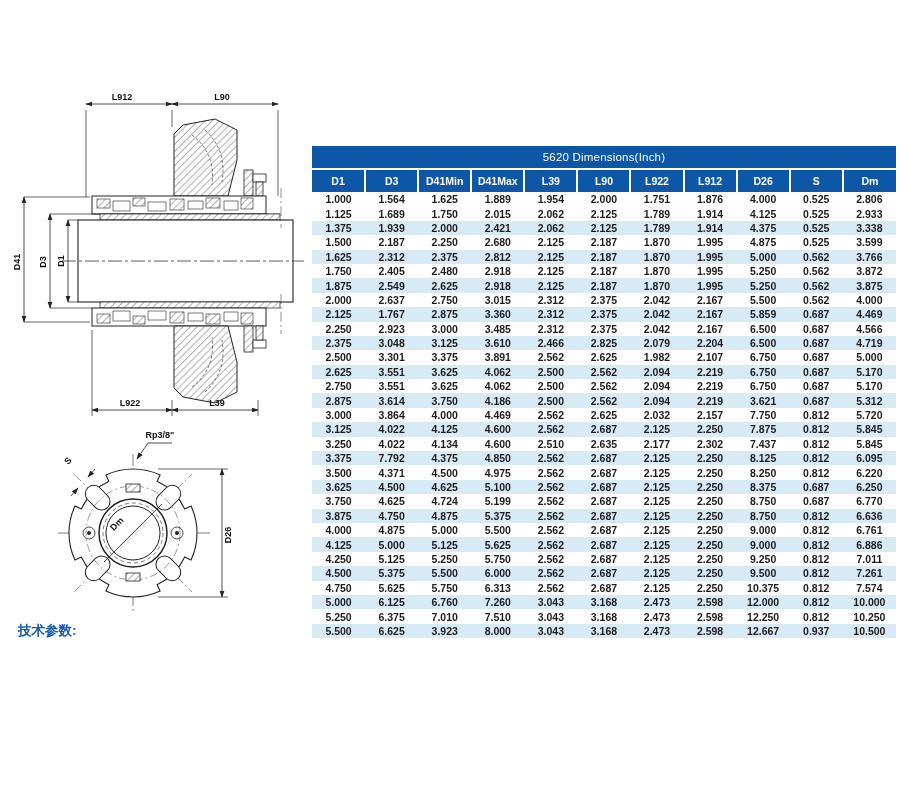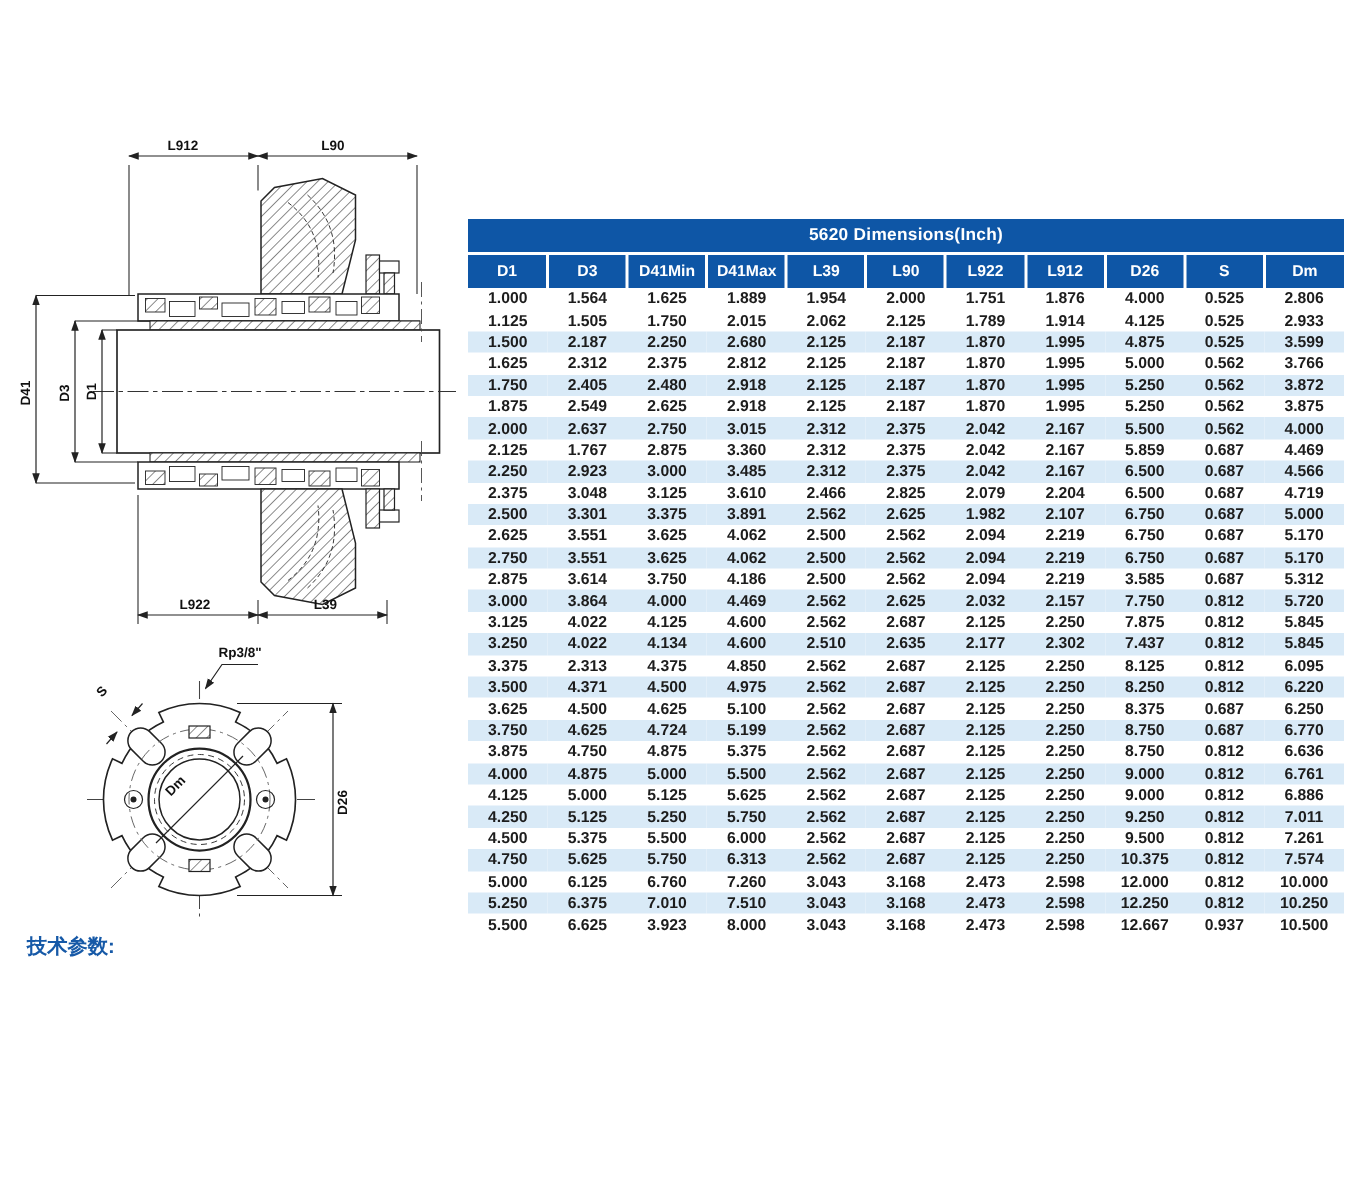--- a/index.html
+++ b/index.html
@@ -7,21 +7,21 @@
   html,body{width:900px;height:800px;background:#fff;font-family:"Liberation Sans",sans-serif}
   #app{position:relative;width:900px;height:641px;background:#fff;overflow:hidden}
 
   
   .drawing-svg{position:absolute;left:0;top:0}
   .dlabel{font-family:"Liberation Sans",sans-serif;font-size:9px;font-weight:bold;fill:#111}
 
   
   .table-wrap{position:absolute;left:312px;top:146px;width:584px}
   .tbl-title{height:22px;line-height:22px;background:var(--blue);color:#fff;
-             font-size:11.5px;font-weight:bold;text-align:center;margin-bottom:2px;
+             font-size:11.5px;font-weight:normal;text-align:center;margin-bottom:2px;
              letter-spacing:.2px}
   table.dim{width:100%;border-collapse:collapse;table-layout:fixed}
   table.dim thead th{background:var(--blue);color:#fff;font-size:10.5px;font-weight:bold;
              height:22px;text-align:center;padding:0}
   table.dim thead th + th{border-left:2px solid #fff}
   table.dim tbody td{height:14.4px;padding:0;text-align:center;font-size:10.5px;
              font-weight:600;color:#1c1c1c;white-space:nowrap}
   table.dim tbody tr:nth-child(odd):not(:first-child){background:var(--rowalt)}
 
   
@@ -206,30 +206,43 @@
             <td>1.954</td>
             <td>2.000</td>
             <td>1.751</td>
             <td>1.876</td>
             <td>4.000</td>
             <td>0.525</td>
             <td>2.806</td>
           </tr>
           <tr>
             <td>1.125</td>
-            <td>1.505</td>
+            <td>1.689</td>
             <td>1.750</td>
             <td>2.015</td>
             <td>2.062</td>
             <td>2.125</td>
             <td>1.789</td>
             <td>1.914</td>
             <td>4.125</td>
             <td>0.525</td>
             <td>2.933</td>
+          </tr>
+          <tr>
+            <td>1.375</td>
+            <td>1.939</td>
+            <td>2.000</td>
+            <td>2.421</td>
+            <td>2.062</td>
+            <td>2.125</td>
+            <td>1.789</td>
+            <td>1.914</td>
+            <td>4.375</td>
+            <td>0.525</td>
+            <td>3.338</td>
           </tr>
           <tr>
             <td>1.500</td>
             <td>2.187</td>
             <td>2.250</td>
             <td>2.680</td>
             <td>2.125</td>
             <td>2.187</td>
             <td>1.870</td>
             <td>1.995</td>
@@ -369,21 +382,21 @@
           </tr>
           <tr>
             <td>2.875</td>
             <td>3.614</td>
             <td>3.750</td>
             <td>4.186</td>
             <td>2.500</td>
             <td>2.562</td>
             <td>2.094</td>
             <td>2.219</td>
-            <td>3.585</td>
+            <td>3.621</td>
             <td>0.687</td>
             <td>5.312</td>
           </tr>
           <tr>
             <td>3.000</td>
             <td>3.864</td>
             <td>4.000</td>
             <td>4.469</td>
             <td>2.562</td>
             <td>2.625</td>
@@ -414,21 +427,21 @@
             <td>2.510</td>
             <td>2.635</td>
             <td>2.177</td>
             <td>2.302</td>
             <td>7.437</td>
             <td>0.812</td>
             <td>5.845</td>
           </tr>
           <tr>
             <td>3.375</td>
-            <td>2.313</td>
+            <td>7.792</td>
             <td>4.375</td>
             <td>4.850</td>
             <td>2.562</td>
             <td>2.687</td>
             <td>2.125</td>
             <td>2.250</td>
             <td>8.125</td>
             <td>0.812</td>
             <td>6.095</td>
           </tr>

